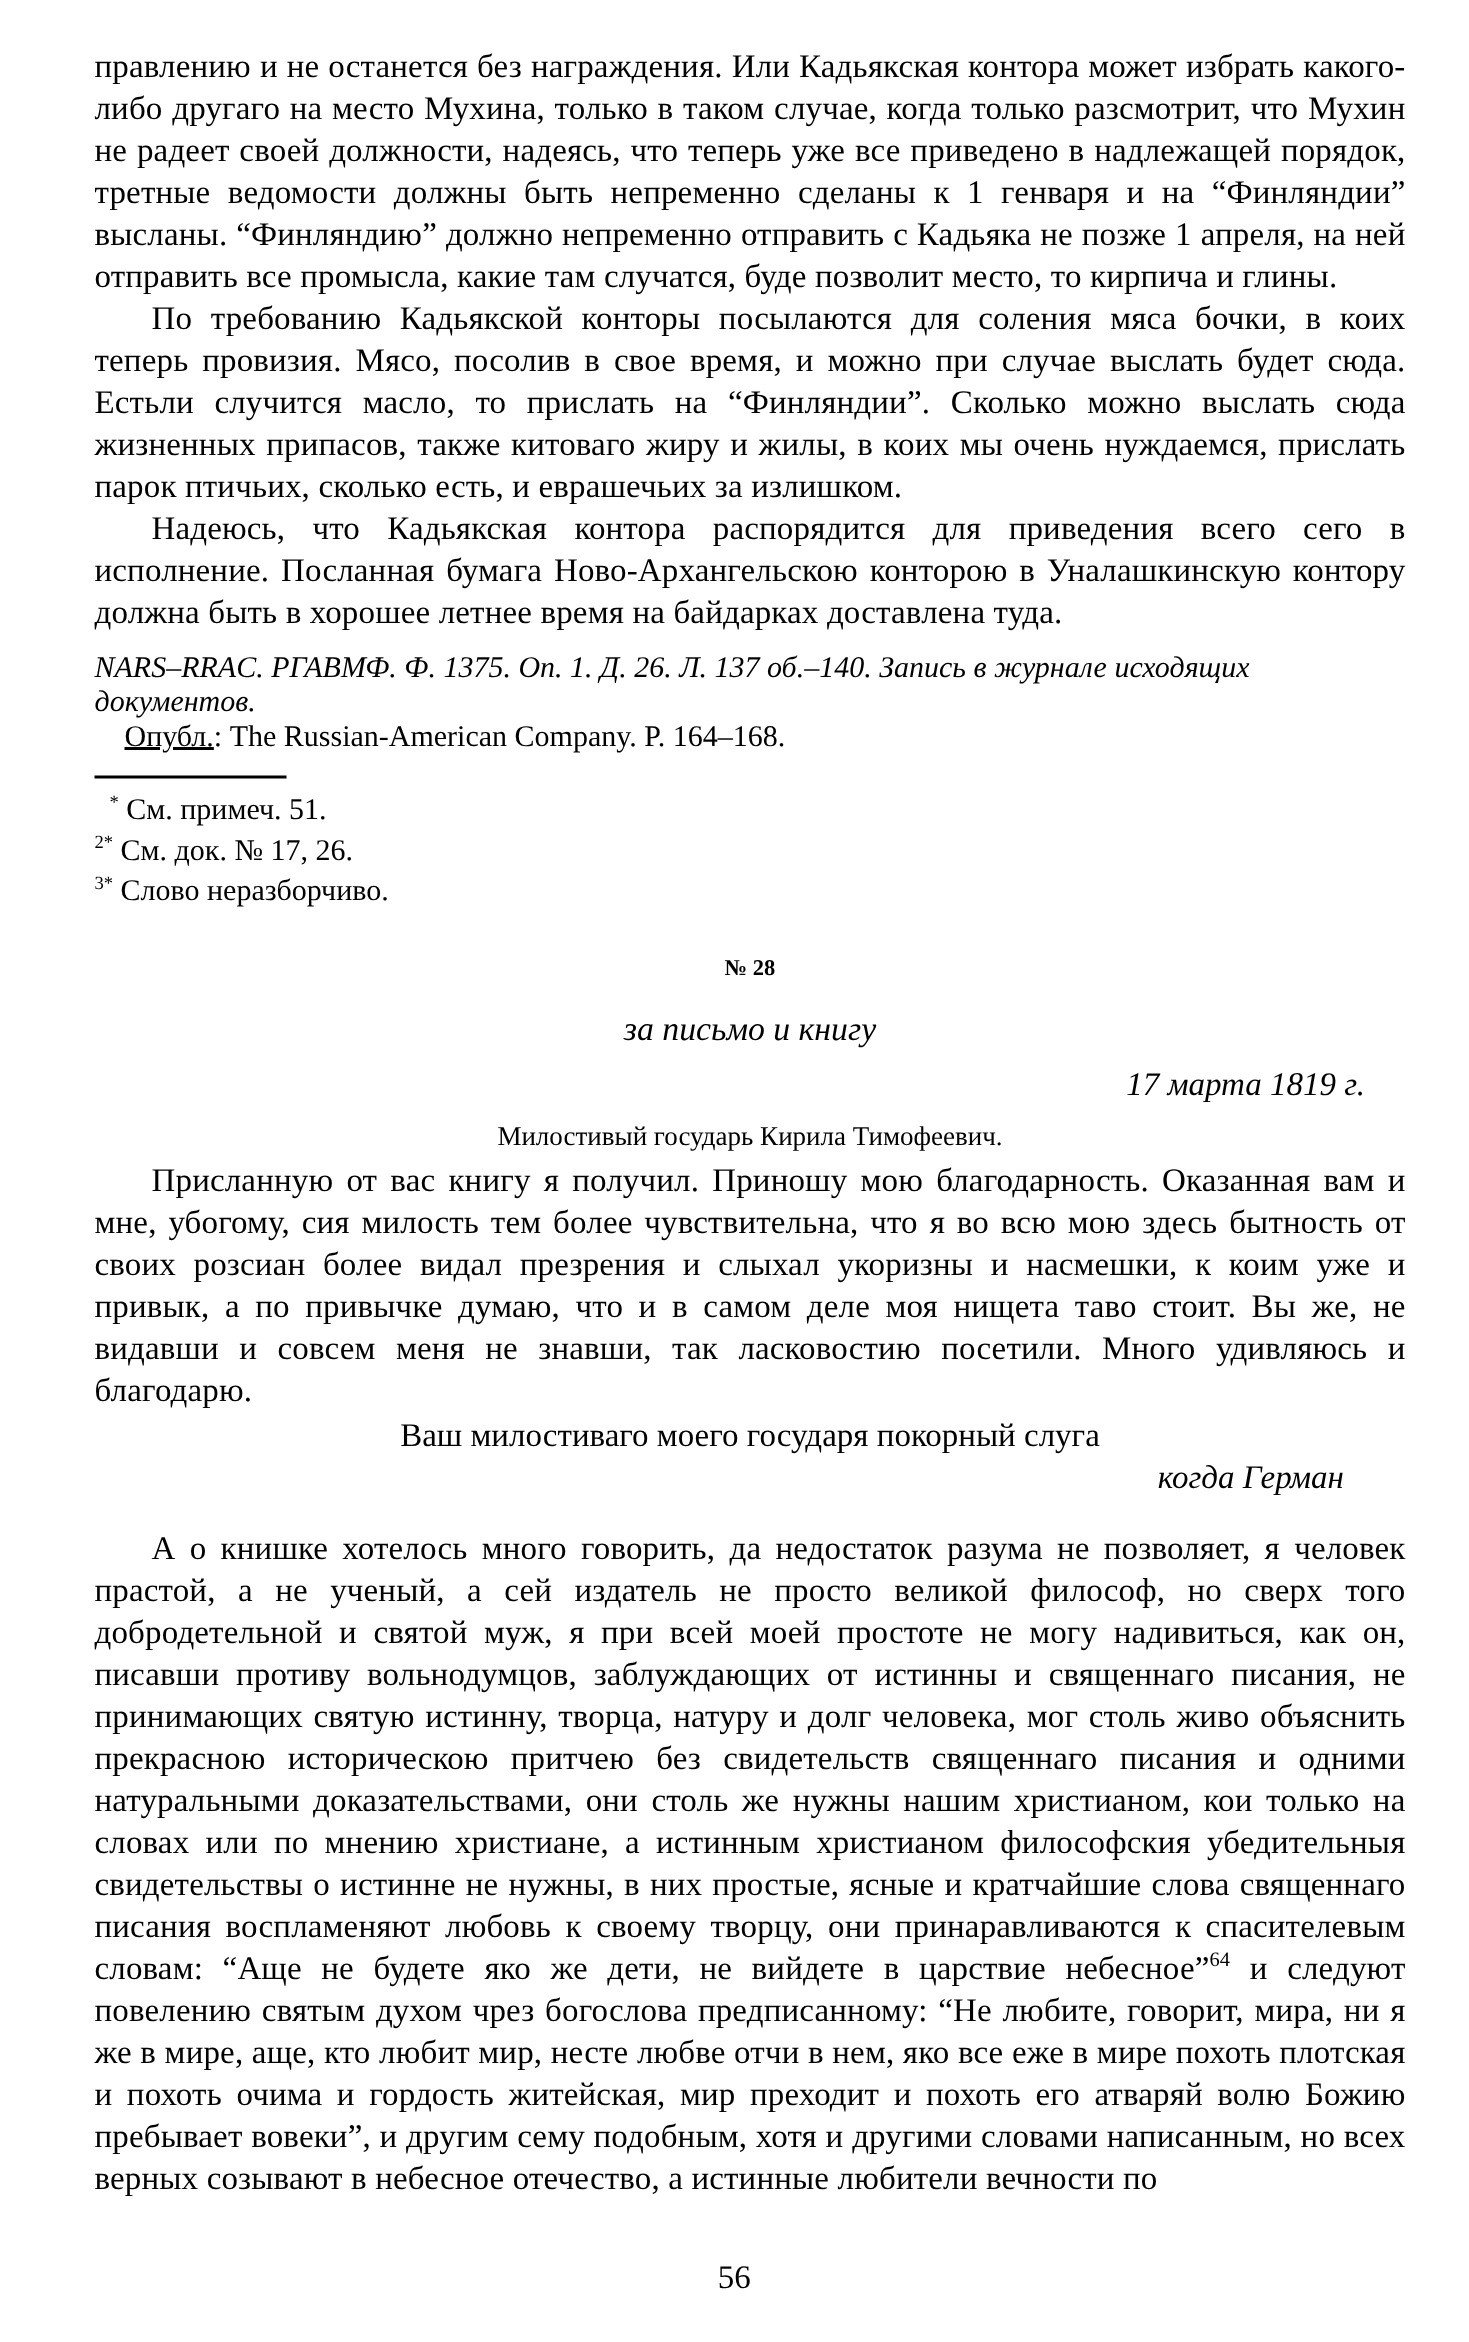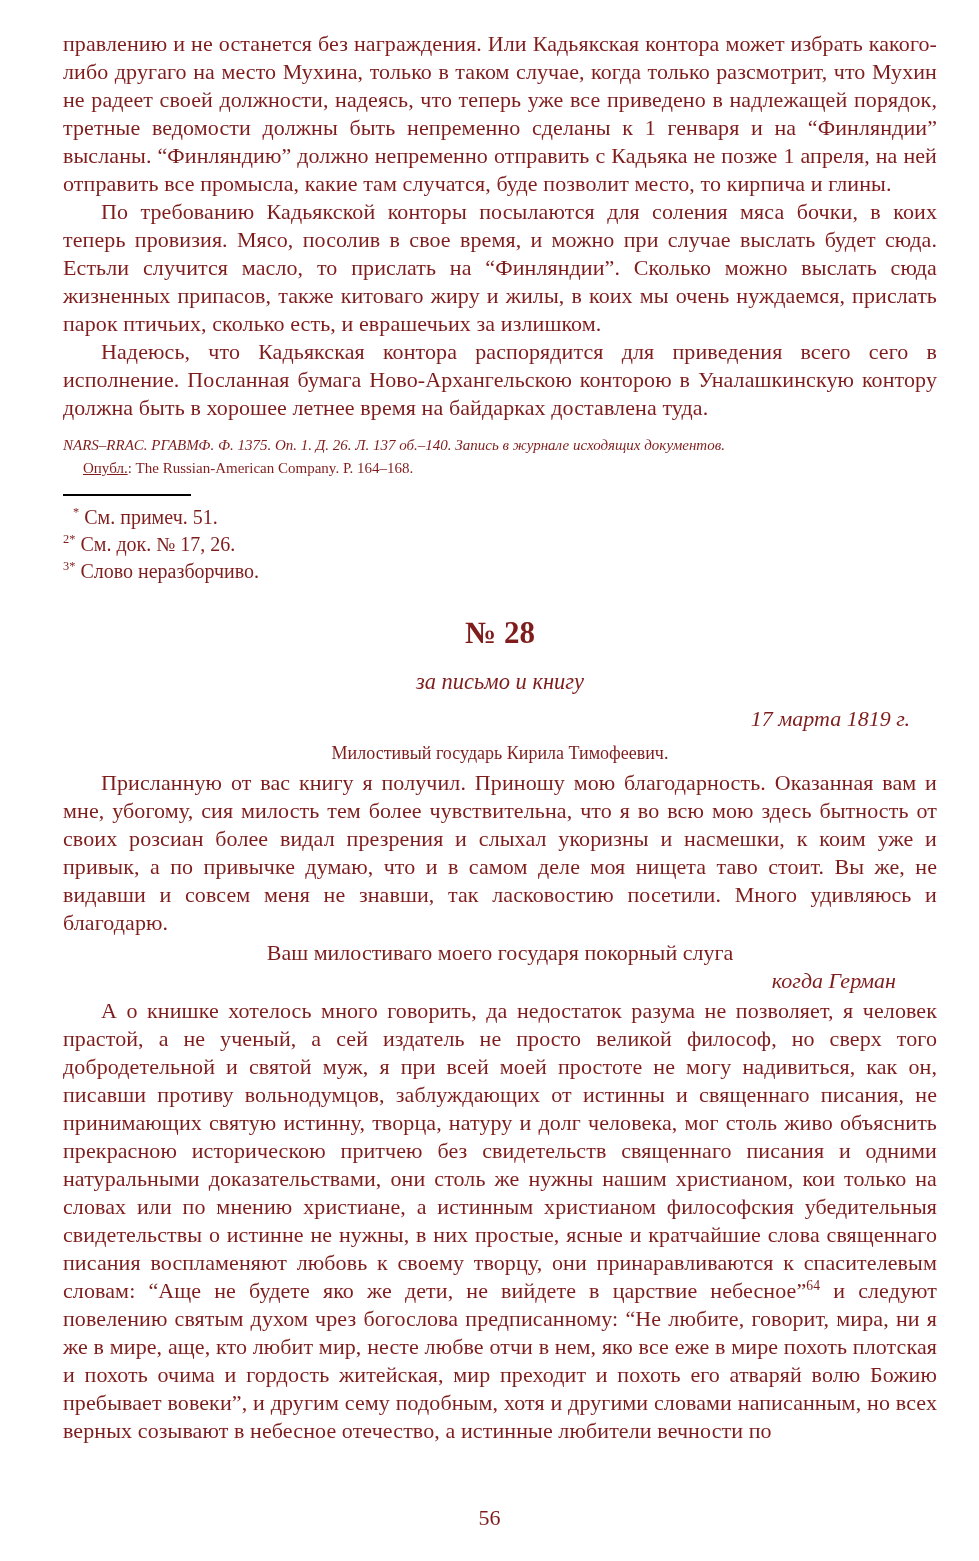--- a/index.html
+++ b/index.html
@@ -5,38 +5,38 @@
   html, body {
     margin: 0;
     padding: 0;
     background: #ffffff;
   }
   .page {
     position: relative;
     width: 979px;
     height: 1561px;
     background: #ffffff;
-    color: #7f1d1d;
+    color: #000000;
     font-family: "Liberation Serif", "DejaVu Serif", serif;
     box-sizing: border-box;
     padding: 30px 42px 0 63px;
     overflow: hidden;
   }
   .body-par {
     margin: 0;
     font-size: 22px;
     line-height: 28px;
     text-align: justify;
     letter-spacing: 0.1px;
   }
   .indent { text-indent: 38px; }
 
   .source-note {
     margin-top: 12px;
-    font-size: 15px;
+    font-size: 20px;
     line-height: 23px;
   }
   .archival-italic {
     display: block;
     font-style: italic;
   }
   .pub-line { display: block; }
   .pub-label { text-decoration: underline; margin-left: 20px; }
 
   .footnote-sep {
@@ -53,21 +53,21 @@
   .footnote.fn-first { padding-left: 10px; }
   sup {
     font-size: 0.62em;
     line-height: 0;
     vertical-align: super;
   }
 
   .doc-number {
     margin: 30px 0 0 0;
     text-align: center;
-    font-size: 31px;
+    font-size: 15px;
     font-weight: bold;
   }
   .doc-title {
     margin-top: 16px;
     text-align: center;
     font-style: italic;
     font-size: 22.5px;
     line-height: 29px;
   }
   .doc-date {
@@ -91,21 +91,21 @@
     font-size: 22px;
     line-height: 28px;
   }
   .signature {
     text-align: right;
     font-style: italic;
     font-size: 22px;
     line-height: 28px;
     padding-right: 41px;
   }
-  .postscript { margin-top: 2px; }
+  .postscript { margin-top: 19px; }
   .page-number {
     position: absolute;
     bottom: 30px;
     left: 0;
     right: 0;
     text-align: center;
     font-size: 22px;
   }
 </style>
 </head>

